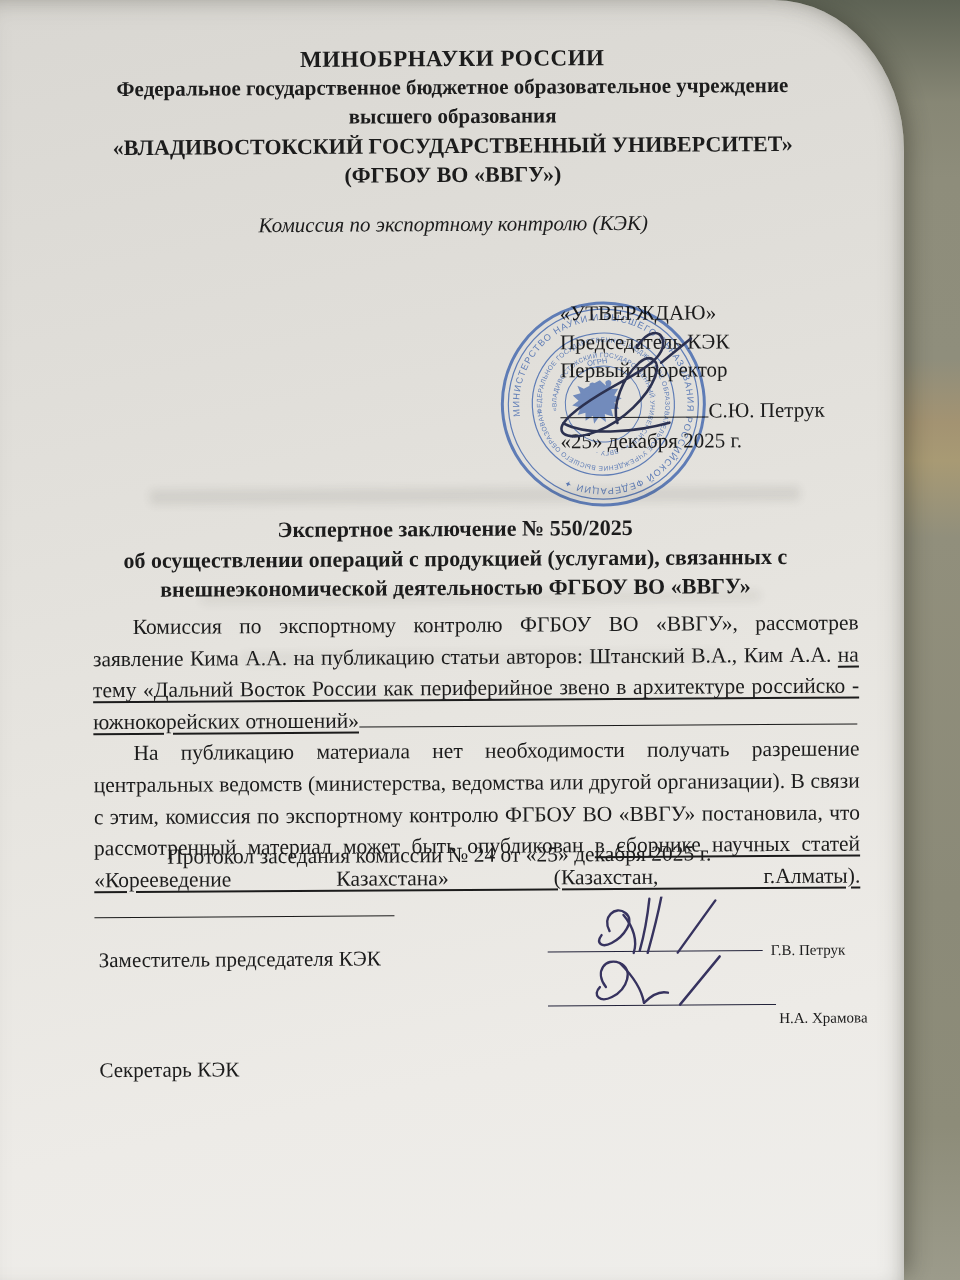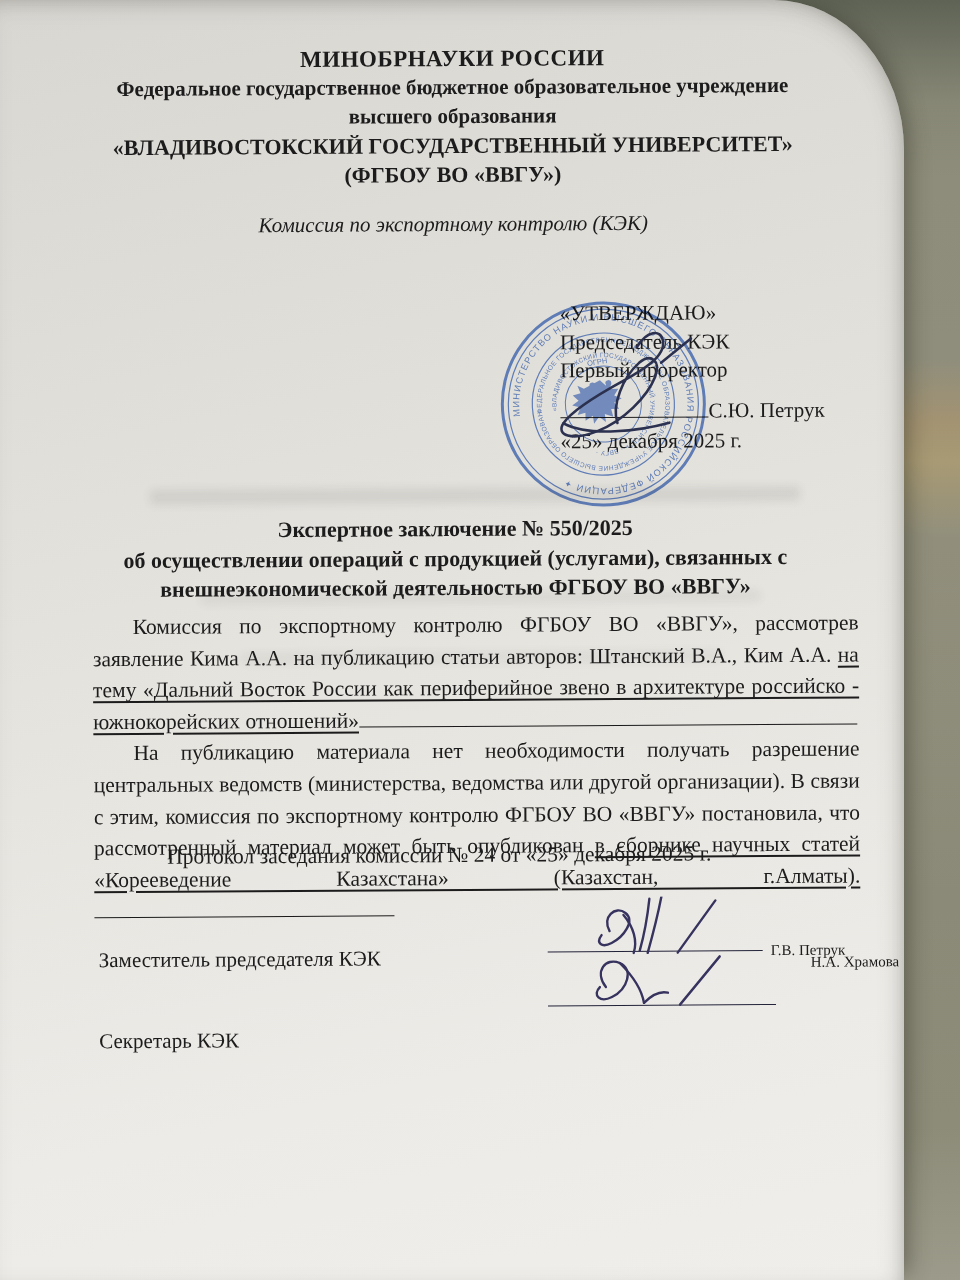--- a/index.html
+++ b/index.html
@@ -119,23 +119,23 @@
     <p><span>Комиссия по экспортному контролю ФГБОУ ВО «ВВГУ», рассмотрев заявление Кима А.А. на публикацию статьи авторов: Штанский В.А., Ким А.А. </span><span class="uline">на тему «Дальний Восток России как периферийное звено в архитектуре российско - южнокорейских отношений»</span><span class="fill-line fill1"></span></p>
     <p><span>На публикацию материала нет необходимости получать разрешение центральных ведомств (министерства, ведомства или другой организации). В связи с этим, комиссия по экспортному контролю ФГБОУ ВО «ВВГУ» постановила, что рассмотренный материал может быть опубликован </span><span class="uline">в сборнике научных статей «Корееведение Казахстана» (Казахстан, г.Алматы).</span><span class="fill-line fill2"></span></p>
   </div>
 
   <div class="protocol"><span>Протокол заседания комиссии № 24 от «25» декабря 2025 г.</span></div>
 
   <div class="sigblock-role" style="top:946px;">Заместитель председателя КЭК</div>
   <div class="hand-line" style="left:545px;top:952px;width:215px;"></div>
   <div class="sigblock-name" style="left:768px;top:944px;">Г.В. Петрук</div>
 
-  <div class="sigblock-role" style="top:1027px;">Секретарь КЭК</div>
+  <div class="sigblock-role" style="top:1056px;">Секретарь КЭК</div>
   <div class="hand-line" style="left:545px;top:1006px;width:228px;"></div>
-  <div class="sigblock-name" style="left:776px;top:956px;margin-left:32px;">Н.А. Храмова</div>
+  <div class="sigblock-name" style="left:776px;top:1012px;">Н.А. Храмова</div>
 
   <svg class="ink" style="left:555px;top:898px;" width="250" height="150" viewBox="0 0 250 150">
     <g fill="none" stroke="#37335f" stroke-width="2.4" stroke-linecap="round">
       <path d="M52,34 C 44,20 58,8 68,16 C 78,24 66,40 54,46 C 44,51 38,46 44,38"></path>
       <path d="M66,18 C 76,30 80,44 76,56"></path>
       <path d="M92,2 C 90,20 86,40 82,54"></path>
       <path d="M104,0 C 100,20 94,42 90,56"></path>
       <path d="M120,56 L 158,4"></path>
     </g>
   </svg>

